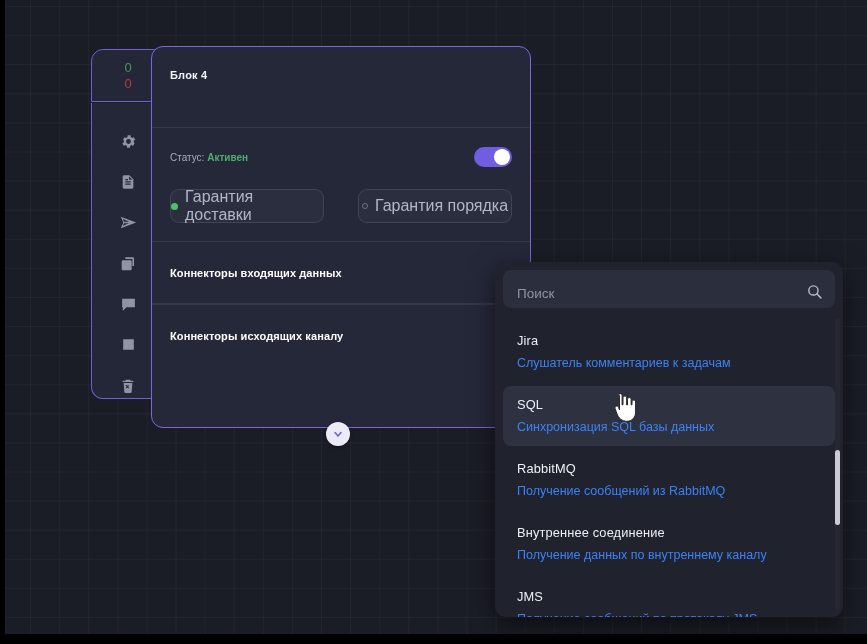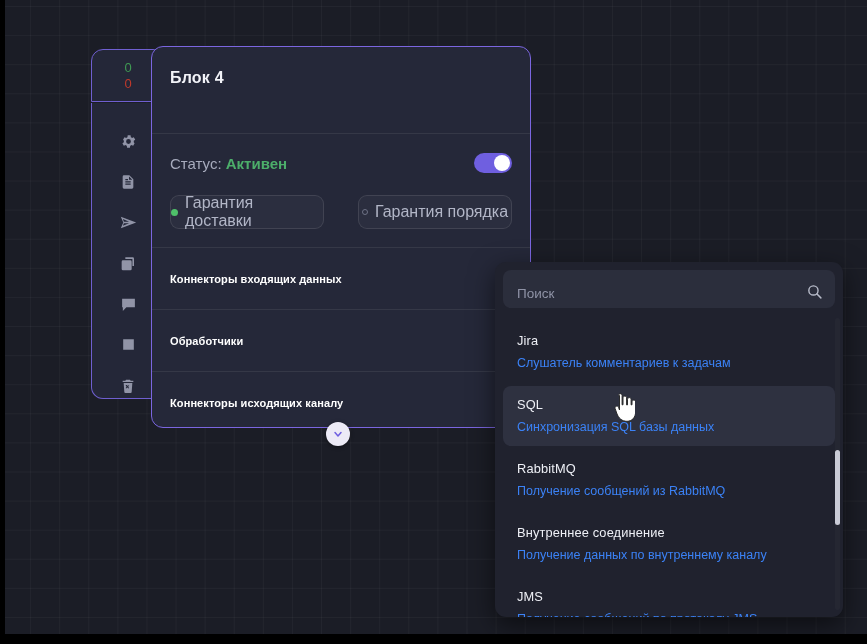--- a/index.html
+++ b/index.html
@@ -50,28 +50,28 @@
   .rail-icon svg{ fill:#a9adc0; }
 
   
   #node-card{
     position:absolute; left:146px; top:46px; width:380px; height:382px;
     background:#252839; border:1px solid #7b66e0; border-radius:12px;
     overflow:hidden;
   }
   #node-title{
     padding:22px 8px 0 18px;
-    color:#f2f3f8; font-size:16px; font-weight:700; letter-spacing:.2px;
+    color:#f2f3f8; font-size:11px; font-weight:700; letter-spacing:.2px;
   }
   #node-head-spacer{ height:46px; }
   .divider{ height:1px; background:rgba(255,255,255,0.075); }
 
   #status-section{ padding:19px 18px 18px 18px; }
   #status-row{ display:flex; align-items:center; justify-content:space-between; }
-  #status-text{ font-size:15px; color:#a7abbd; }
+  #status-text{ font-size:10px; color:#a7abbd; }
   #status-text b{ color:#4cae6a; font-weight:700; }
   #status-toggle{
     width:38px; height:20px; border-radius:10px; background:#6f5fe0;
     position:relative; cursor:pointer; flex:none;
   }
   #status-toggle .knob{
     position:absolute; right:2px; top:2px; width:16px; height:16px;
     border-radius:50%; background:#fff;
   }
 
@@ -216,21 +216,20 @@
         <div class="g-badge">
           <span class="g-dot off"></span>
           <span>Гарантия порядка</span>
         </div>
       </div>
     </div>
 
     <div class="divider"></div>
     <div class="section-row">Коннекторы входящих данных</div>
     <div class="divider"></div>
-    <div class="section-row">Обработчики</div>
     <div class="divider"></div>
     <div class="section-row">Коннекторы исходящих каналу</div>
   </div>
 
   <div id="collapse-btn">
     <svg width="12" height="12" viewBox="0 0 24 24" fill="none" stroke-width="3" stroke-linecap="round" stroke-linejoin="round">
         <polyline points="6 9 12 16 18 9"></polyline>
       </svg>
   </div>
 

